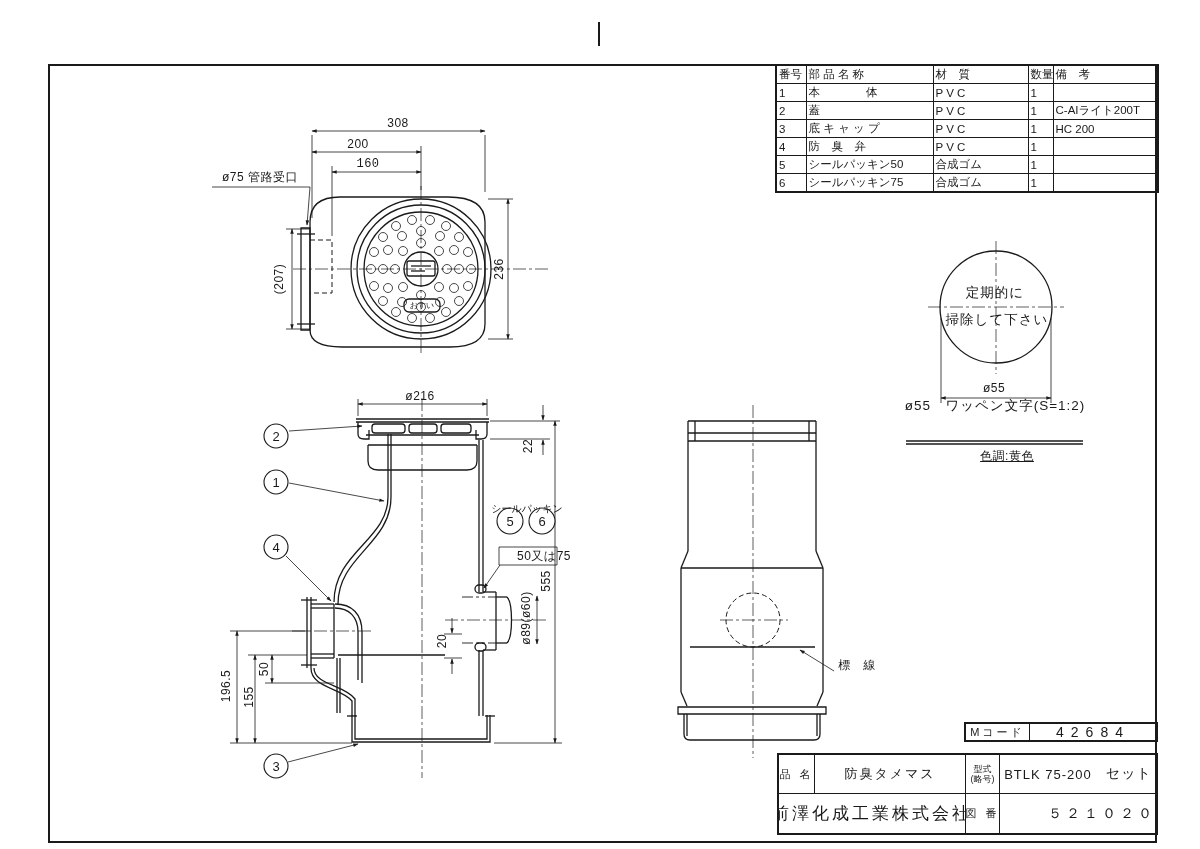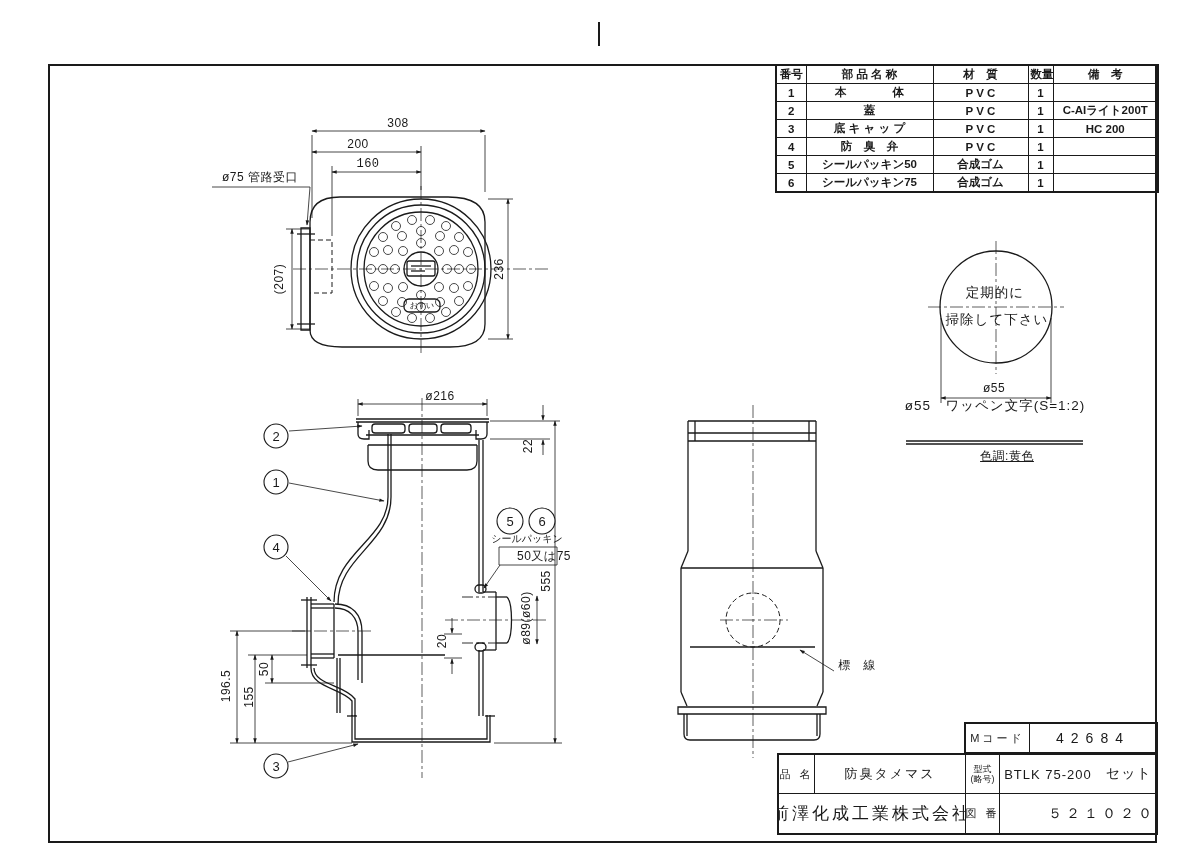--- a/index.html
+++ b/index.html
@@ -21,24 +21,24 @@
   .lbl{position:absolute;white-space:nowrap;font-size:12px;line-height:1;
        transform:translate(-50%,-50%);letter-spacing:0.5px;}
   .rot{transform:translate(-50%,-50%) rotate(-90deg);}
   .s8{font-size:8px;letter-spacing:0;}
   .s10{font-size:10px;letter-spacing:0;}
   .s13{font-size:13.5px;letter-spacing:1px;}
   
   table.parts{position:absolute;left:775px;top:64px;border-collapse:collapse;
               table-layout:fixed;width:382px;font-size:11.5px;}
   table.parts td,table.parts th{border:1px solid #1a1a1a;height:17px;padding:0 2px;
-              text-align:center;font-weight:bold;overflow:hidden;white-space:nowrap;}
+              text-align:left;font-weight:normal;overflow:hidden;white-space:nowrap;}
   table.parts{border:2px solid #1a1a1a;}
   
-  .mcode{position:absolute;left:964px;top:722px;width:194px;height:32px;
+  .mcode{position:absolute;left:964px;top:722px;width:194px;height:20px;
          border:2px solid #1a1a1a;box-sizing:border-box;display:grid;
          grid-template-columns:64px 1fr;}
   .tmain{position:absolute;left:777px;top:753px;width:381px;height:82px;
          border:2px solid #1a1a1a;box-sizing:border-box;display:grid;
          grid-template-columns:36px 151px 34px 1fr;grid-template-rows:1fr 1fr;}
   .cell{display:flex;align-items:center;justify-content:center;overflow:hidden;
         white-space:nowrap;}
   .br{border-right:1.5px solid #1a1a1a;}
   .bb{border-bottom:1.5px solid #1a1a1a;}
   .company{grid-column:1/3;font-size:17px;letter-spacing:3px;}
@@ -289,29 +289,29 @@
   </svg>
 
   <div class="lbl" style="left:398px;top:123px;">308</div>
   <div class="lbl" style="left:358px;top:144px;">200</div>
   <div class="lbl" style="left:368px;top:164px;font-family:Liberation Mono, monospace;">160</div>
   <div class="lbl rot" style="left:279px;top:279px;">(207)</div>
   <div class="lbl rot" style="left:499px;top:269px;">236</div>
   <div class="lbl" style="left:260px;top:177px;">ø75 管路受口</div>
   <div class="lbl s8" style="left:422px;top:306px;font-family:Liberation Mono, monospace;">おすい</div>
 
-  <div class="lbl" style="left:420px;top:396px;margin-left:20px;">ø216</div>
+  <div class="lbl" style="left:420px;top:396px;">ø216</div>
   <div class="lbl rot" style="left:528px;top:446px;">22</div>
   <div class="lbl rot" style="left:546px;top:581px;">555</div>
   <div class="lbl rot" style="left:526px;top:618px;">ø89(ø60)</div>
   <div class="lbl rot" style="left:442px;top:641px;">20</div>
   <div class="lbl rot" style="left:226px;top:686px;">196.5</div>
   <div class="lbl rot" style="left:249px;top:697px;">155</div>
   <div class="lbl rot" style="left:264px;top:669px;">50</div>
-  <div class="lbl s10" style="left:527px;top:539px;">シールパッキン</div>
+  <div class="lbl s10" style="left:527px;top:509px;">シールパッキン</div>
   <div class="lbl" style="left:544px;top:556px;">50又は75</div>
 
   <div class="lbl" style="left:857px;top:665px;">標　線</div>
 
   <div class="lbl s13" style="left:995px;top:293px;">定期的に</div>
   <div class="lbl s13" style="left:997px;top:320px;">掃除して下さい</div>
   <div class="lbl" style="left:994px;top:388px;">ø55</div>
   <div class="lbl s13" style="left:995px;top:406px;">ø55　ワッペン文字(S=1:2)</div>
   <div class="lbl" style="left:1007px;top:456px;text-decoration:underline;">色調:黄色</div>
 

